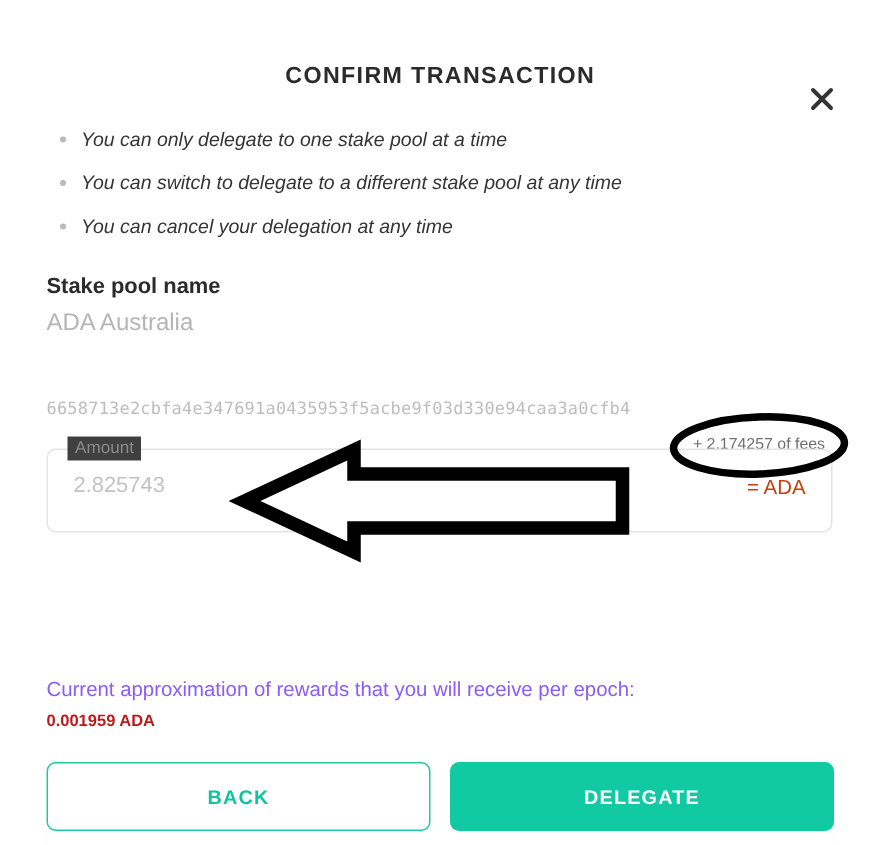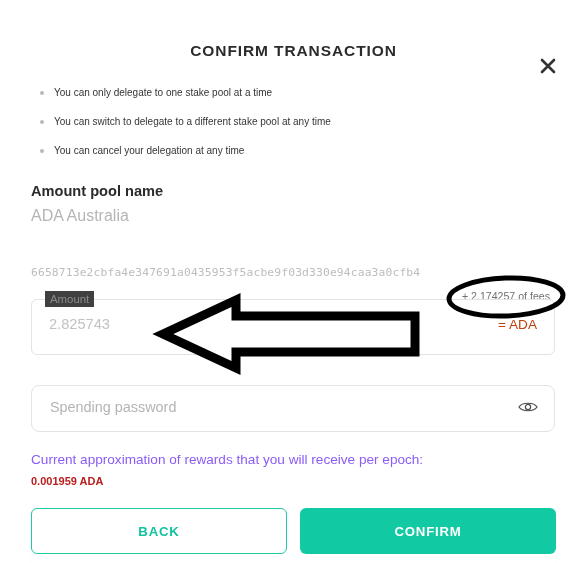--- a/index.html
+++ b/index.html
@@ -87,23 +87,24 @@
   .bullet-dot {
     width: 4px;
     height: 4px;
     border-radius: 50%;
     background: #b9b9b9;
     margin-top: 8px;
     margin-right: 10px;
     flex: 0 0 auto;
   }
   .bullet-text {
-    font-size: 10px;
+    font-size: 13px;
     color: #353535;
     line-height: 20px;
+    font-style: italic;
   }
 
   
   .field-label {
     position: absolute;
     left: 31px;
     font-size: 14.6px;
     font-weight: bold;
     color: #2b2b2b;
   }
@@ -300,51 +301,40 @@
     <div class="bullet-row">
       <span class="bullet-dot"></span>
       <span class="bullet-text">You can switch to delegate to a different stake pool at any time</span>
     </div>
     <div class="bullet-row">
       <span class="bullet-dot"></span>
       <span class="bullet-text">You can cancel your delegation at any time</span>
     </div>
   </div>
 
-  <div class="field-label" id="pool-name-label">Amount pool name</div>
+  <div class="field-label" id="pool-name-label">Stake pool name</div>
   <div class="field-value" id="pool-name-value">ADA Australia</div>
 
   <div class="field-value" id="pool-id-value">6658713e2cbfa4e347691a0435953f5acbe9f03d330e94caa3a0cfb4</div>
 
   <div class="fees-note">+ 2.174257 of fees</div>
 
   <div class="amount-wrap">
     <div class="amount-fieldset"></div>
     <div class="amount-notch">Amount</div>
     <input class="amount-input" type="text" value="2.825743" style="">
     <div class="amount-unit">= ADA</div>
   </div>
 
-  <div class="password-wrap">
-    <input class="password-input" type="text" placeholder="Spending password" style="">
-    <div class="eye-btn">
-      <span>
-        <svg width="20" height="14" viewBox="0 0 20 14">
-          <path d="M1 7 C4 2, 16 2, 19 7 C16 12, 4 12, 1 7 Z" fill="none" stroke="#4a4a4a" stroke-width="1.2"></path>
-          <circle cx="10" cy="7" r="2.6" fill="none" stroke="#4a4a4a" stroke-width="1.2"></circle>
-        </svg>
-      </span>
-    </div>
-  </div>
 
   <div class="rewards-text">Current approximation of rewards that you will receive per epoch:</div>
   <div class="rewards-amount">0.001959 ADA</div>
 
   <button class="btn" id="back-button">BACK</button>
-  <button class="btn" id="delegate-button">CONFIRM</button>
+  <button class="btn" id="delegate-button">DELEGATE</button>
 
   <svg class="annotation-layer" width="587" height="563" viewBox="0 0 587 563">
 
     <path d="M163 312 L236 278 L236 294 L415 294 L415 330 L236 330 L236 346 Z" fill="#ffffff" stroke="#000000" stroke-width="9" stroke-linejoin="miter"></path>
 
     <ellipse cx="506" cy="275" rx="57" ry="19" fill="none" stroke="#000000" stroke-width="5" transform="rotate(-2 506 275)"></ellipse>
   </svg>
 
 </div>
 

